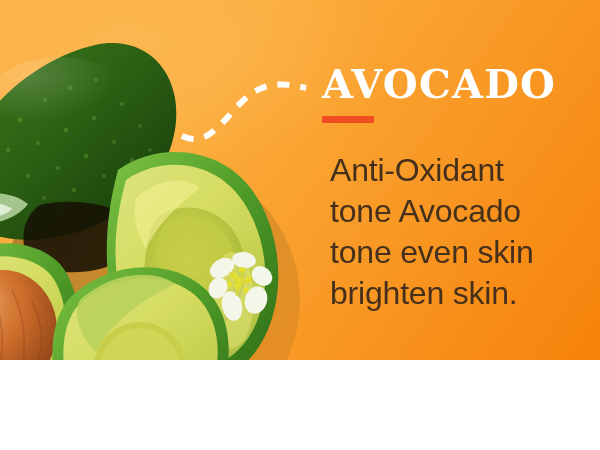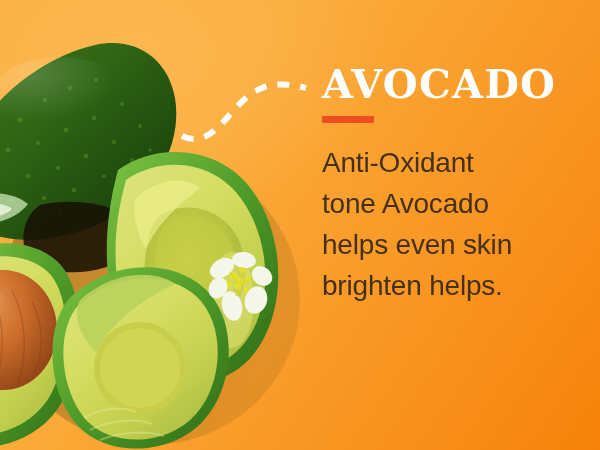--- a/index.html
+++ b/index.html
@@ -3,21 +3,21 @@
 <meta charset="utf-8">
 <style>
   html, body {
     margin: 0;
     padding: 0;
     background: #fff;
   }
   #banner {
     position: relative;
     width: 600px;
-    height: 450px;
+    height: 360px;
     overflow: hidden;
     font-family: "Liberation Sans", sans-serif;
     background: linear-gradient(125deg, #fbb040 0%, #fbad3c 32%, #f99a27 62%, #f6820a 100%);
   }
   
   .glow {
     position: absolute;
     inset: 0;
     background: radial-gradient(ellipse 70% 60% at 22% 12%, rgba(253,190,96,.55) 0%, rgba(253,190,96,0) 62%);
     pointer-events: none;
@@ -56,25 +56,25 @@
     white-space: nowrap;
   }
   .rule {
     width: 52px;
     height: 7px;
     background: #ef4c1f;
     margin-top: 10px;
     border-radius: 1px;
   }
   .body-copy {
-    margin: 0;
+    margin: 8px;
     padding-top: 19px;
     font-family: "Liberation Sans", sans-serif;
     font-weight: 400;
-    font-size: 28px;
+    font-size: 32px;
     line-height: 41px;
     color: #45301c;
     letter-spacing: -0.2px;
   }
   .body-copy .ln { display: block; white-space: nowrap; }
 </style>
 </head>
 <body>
 
 <div id="banner">
@@ -244,18 +244,18 @@
       <path d="M 12,76 C 46,92 60,40 92,28 C 110,21 126,26 136,28" fill="none" stroke="#ffffff" stroke-width="6" stroke-linecap="butt" stroke-dasharray="12 11"></path>
     </svg>
   </div>
 
   <div class="panel">
     <h1 class="title">AVOCADO</h1>
     <div class="rule"></div>
     <p class="body-copy">
       <span class="ln">Anti-Oxidant</span>
       <span class="ln">tone Avocado</span>
-      <span class="ln">helps even skin</span>
-      <span class="ln">brighten helps.</span>
+      <span class="ln">tone even skin</span>
+      <span class="ln">brighten skin.</span>
     </p>
   </div>
 
 </div>
 
 </body></html>

